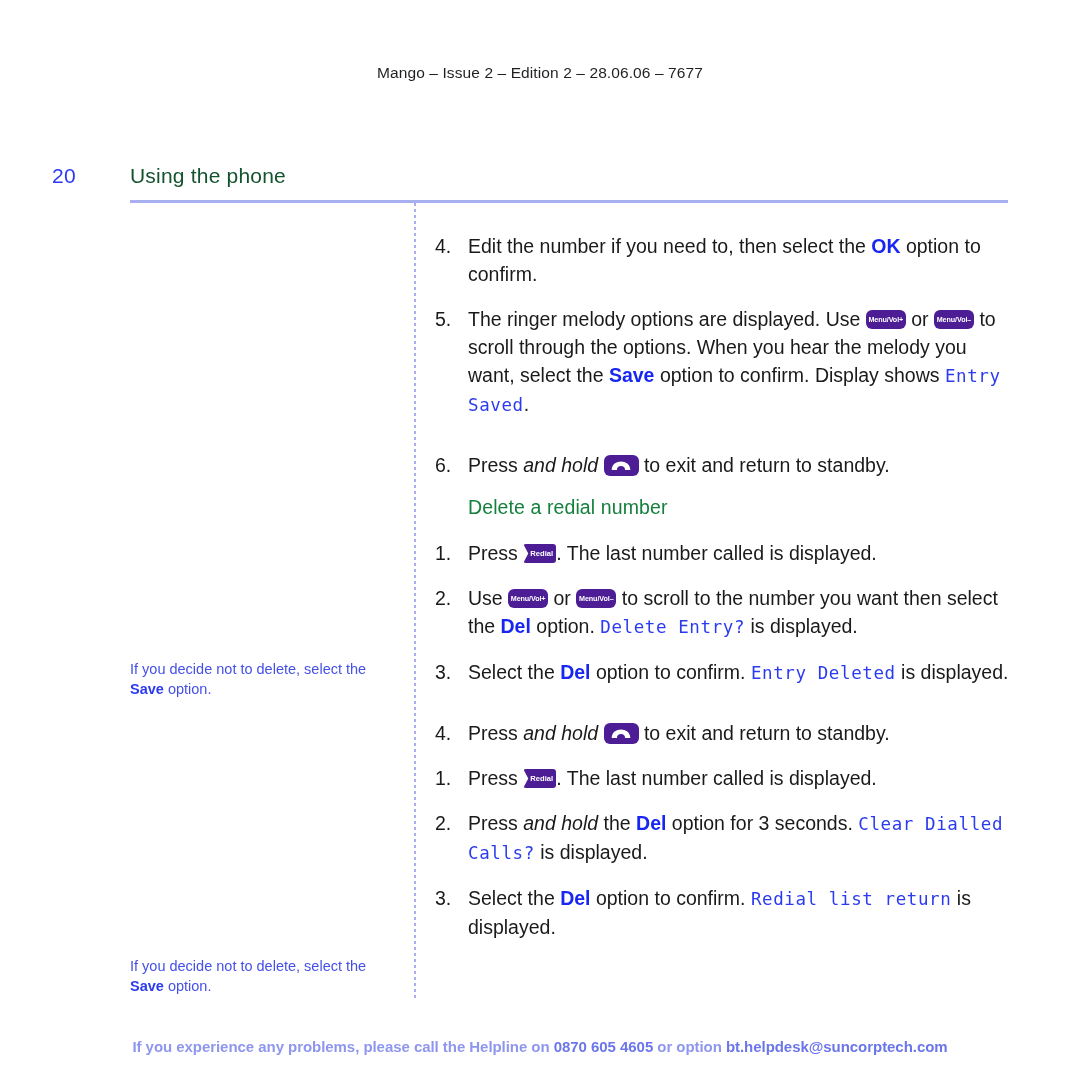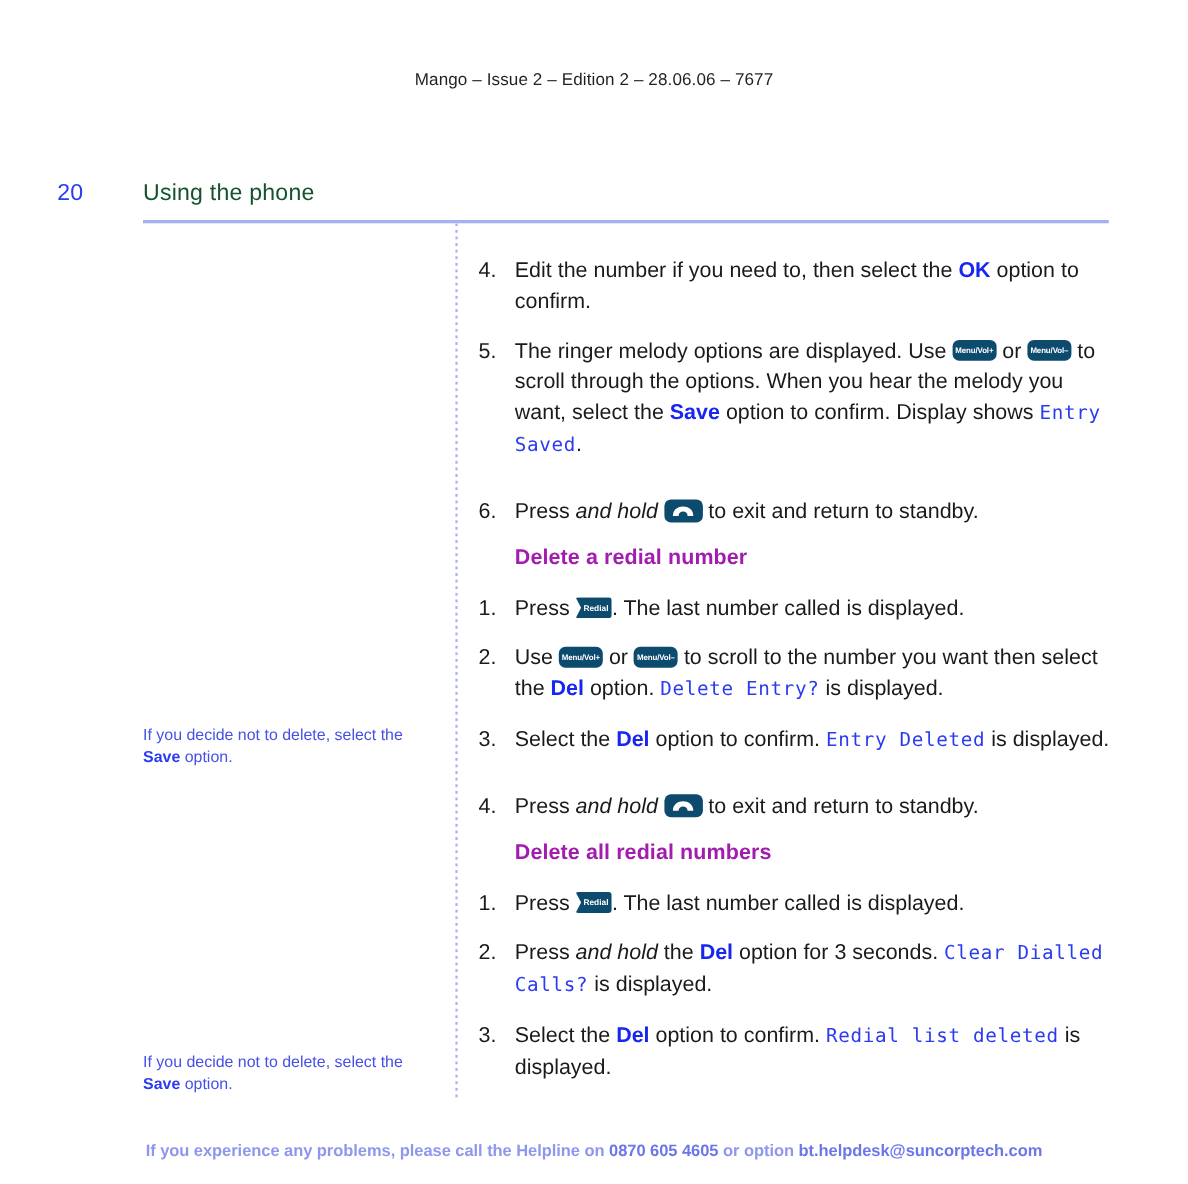--- a/index.html
+++ b/index.html
@@ -107,22 +107,22 @@
     position: absolute;
     left: 0;
     top: 0;
     width: 27px;
     text-align: left;
     font-size: 19.5px;
     color: #1a1a1a;
   }
   .sec-head {
     font-size: 19.5px;
-    font-weight: bold;
-    color: #a21caf;
+    font-weight: normal;
+    color: #15803d;
     padding-left: 33px;
     margin-top: 16px;
     margin-bottom: 20px;
     letter-spacing: 0.1px;
   }
   .gap-top { margin-top: 32px; }
 
   
   .opt {
     color: #1826f2;
@@ -135,21 +135,21 @@
     font-family: "DejaVu Sans Mono", monospace;
     color: #2b3bf0;
     font-size: 17.5px;
     letter-spacing: 0.6px;
   }
 
   
   .key {
     display: inline-block;
     vertical-align: -3px;
-    background: #0c4a6e;
+    background: #4c1d95;
     color: #ffffff;
     border-radius: 5px;
     text-align: center;
     font-family: "Liberation Sans", sans-serif;
     font-weight: bold;
     white-space: nowrap;
     overflow: hidden;
   }
   .key-menuvol {
     width: 40px;
@@ -247,31 +247,30 @@
   <div class="step">
     <span class="num">3.</span><span>Select the </span><span class="opt">Del</span><span> option to confirm. </span><span class="lcd">Entry Deleted</span><span> is displayed.</span>
   </div>
 
   <div class="step gap-top">
     <span class="num">4.</span><span>Press </span><span class="ital">and hold</span><span> </span><span class="key key-phone"><svg width="21" height="11" viewBox="0 0 21 11">
           <path d="M1.2 9.6 C1.2 3.6 6 0.9 10.5 0.9 C15 0.9 19.8 3.6 19.8 9.6 L14.6 9.6 C14.6 7.0 12.9 5.6 10.5 5.6 C8.1 5.6 6.4 7.0 6.4 9.6 Z" fill="#ffffff"></path>
         </svg></span><span> to exit and return to standby.</span>
   </div>
 
-  <div class="sec-head">Delete all redial numbers</div>
 
   <div class="step">
     <span class="num">1.</span><span>Press </span><span class="key key-redial">Redial</span><span>. The last number called is displayed.</span>
   </div>
 
   <div class="step">
     <span class="num">2.</span><span>Press </span><span class="ital">and hold</span><span> the </span><span class="opt">Del</span><span> option for 3 seconds. </span><span class="lcd">Clear Dialled Calls?</span><span> is displayed.</span>
   </div>
 
   <div class="step">
-    <span class="num">3.</span><span>Select the </span><span class="opt">Del</span><span> option to confirm. </span><span class="lcd">Redial list deleted</span><span> is displayed.</span>
+    <span class="num">3.</span><span>Select the </span><span class="opt">Del</span><span> option to confirm. </span><span class="lcd">Redial list return</span><span> is displayed.</span>
   </div>
 
 </div>
 
 <div class="footer">
   <span>If you experience any problems, please call the Helpline on </span><span class="strong">0870 605 4605</span><span> or option </span><span class="strong">bt.helpdesk@suncorptech.com</span>
 </div>
 
 </body></html>

